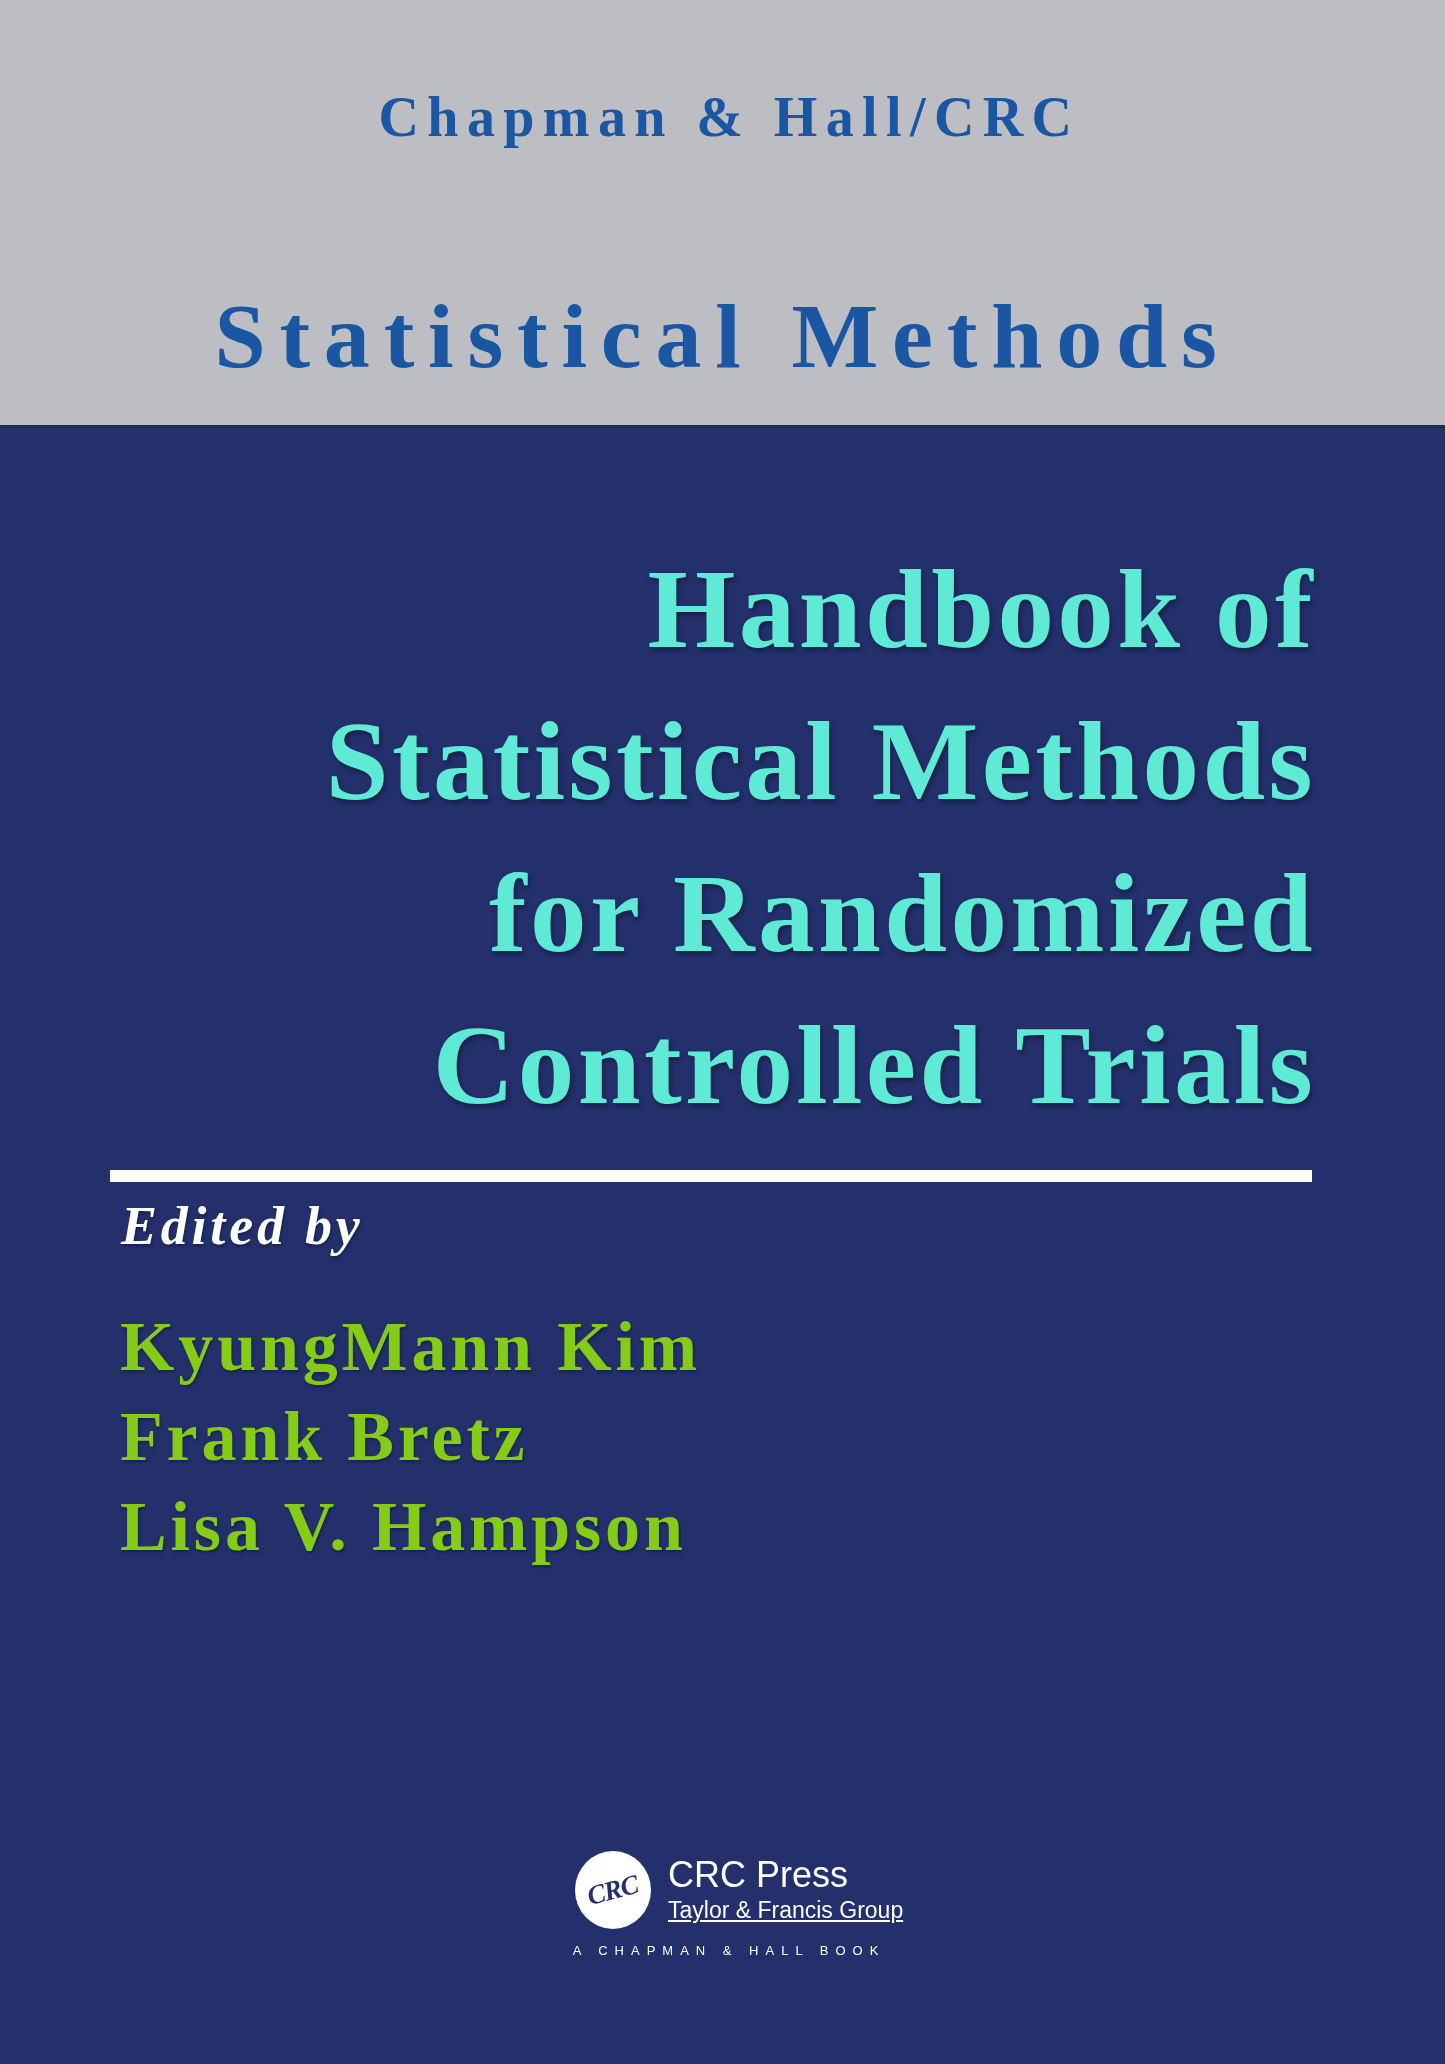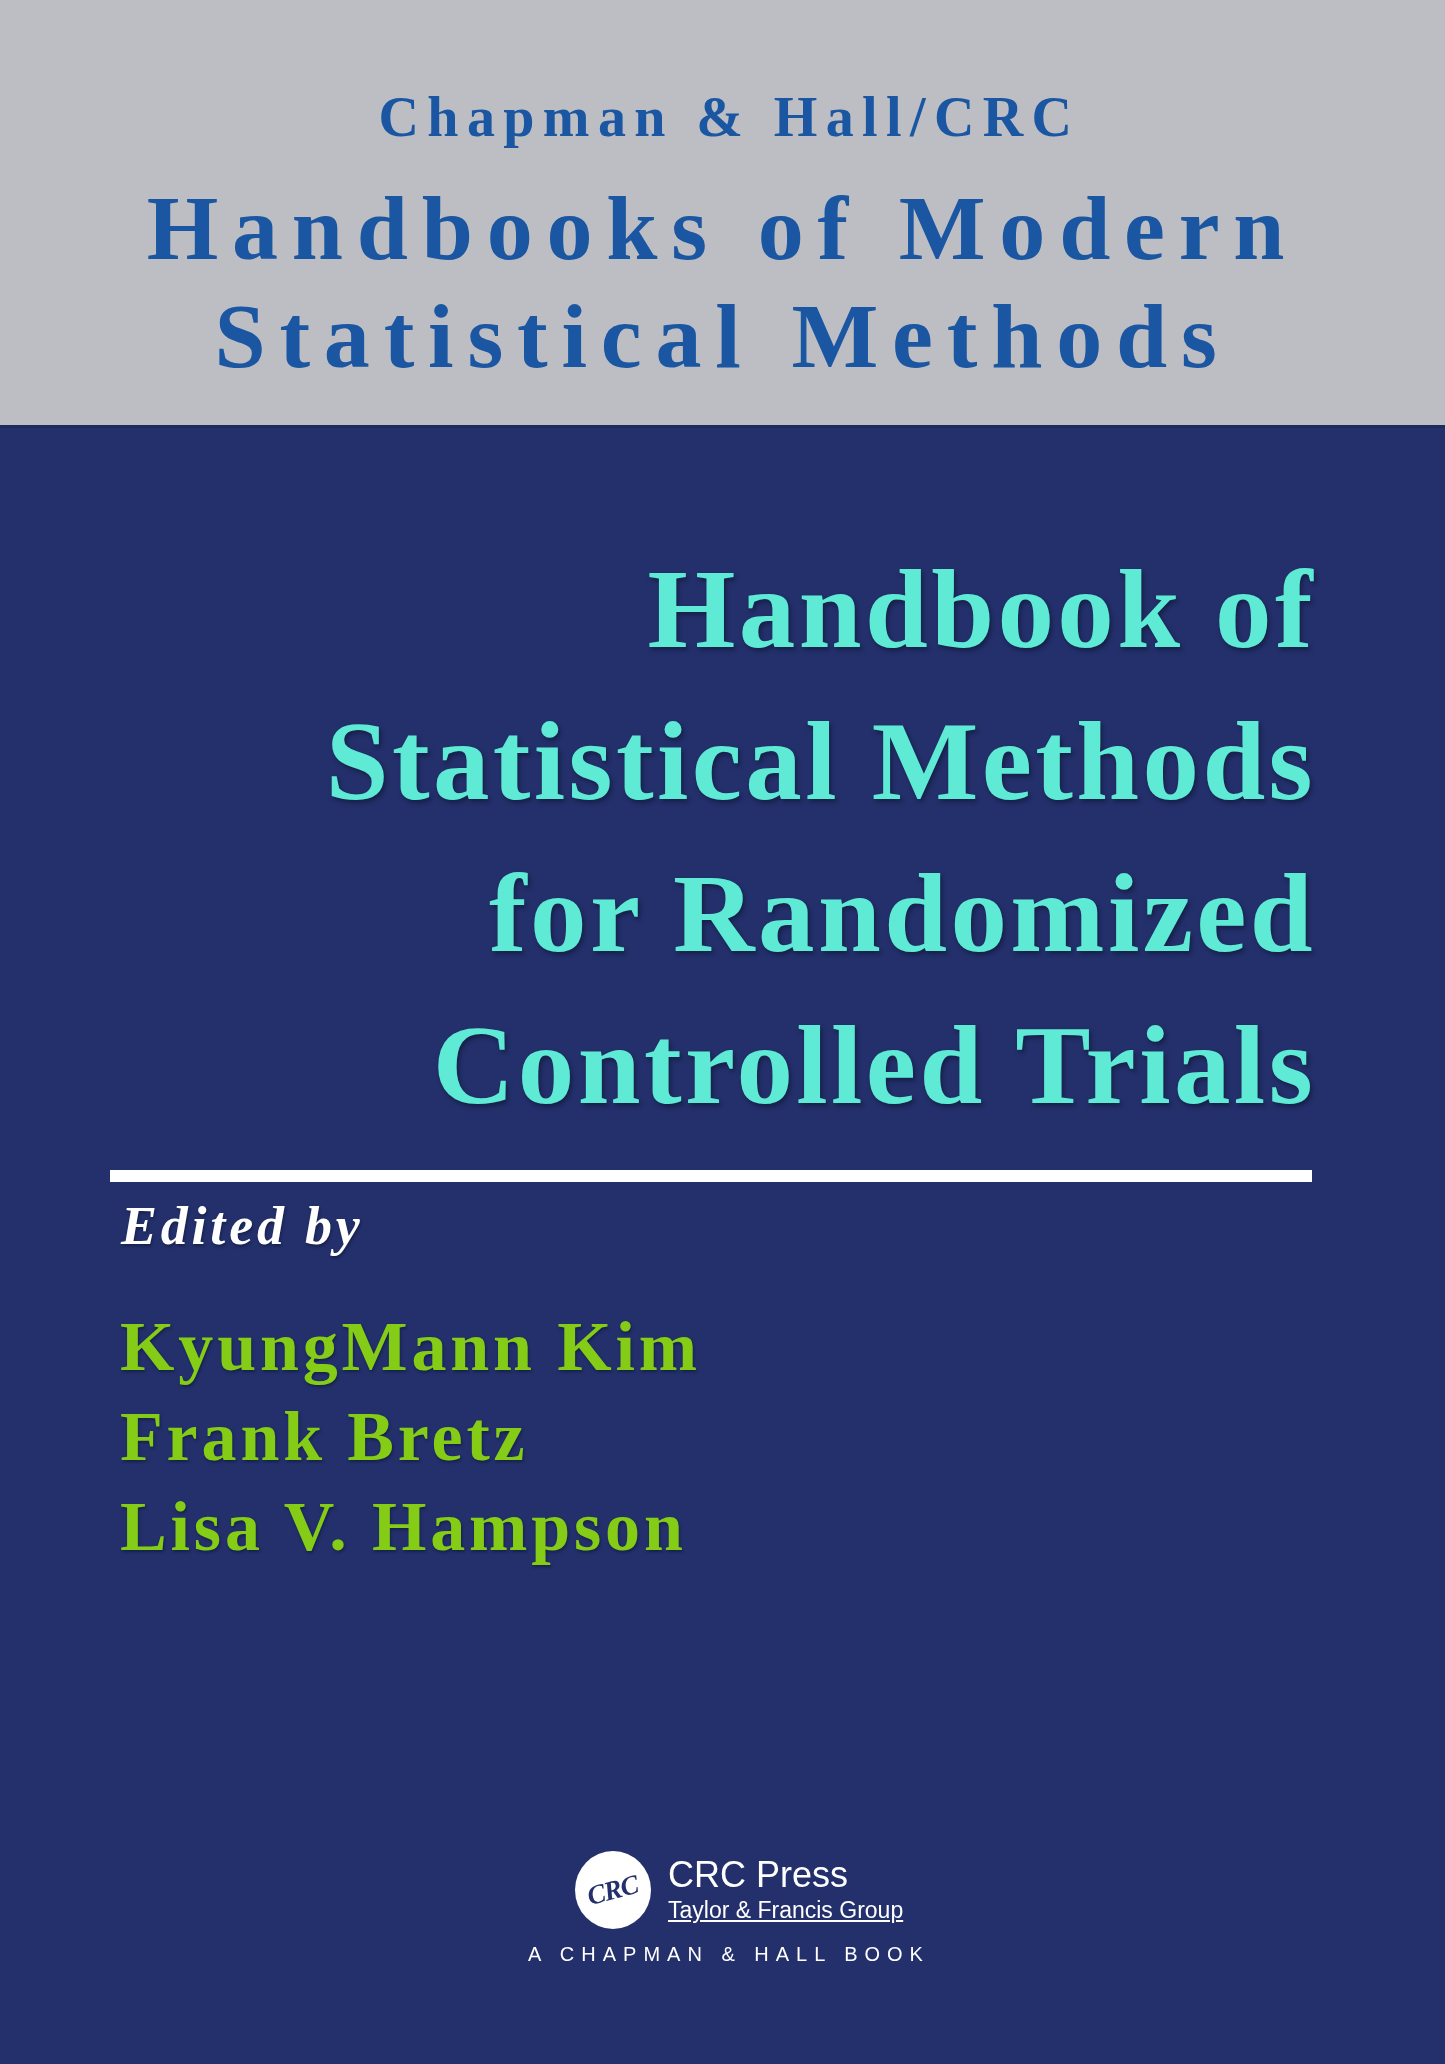--- a/index.html
+++ b/index.html
@@ -133,36 +133,35 @@
     text-decoration: underline;
   }
   .imprint-line {
     position: absolute;
     top: 1944px;
     left: 0;
     width: 100%;
     text-align: center;
     color: #ffffff;
     font-family: "Liberation Sans", sans-serif;
-    font-size: 20px;
+    font-size: 13px;
     letter-spacing: 7px;
     padding-left: 13px;
     box-sizing: border-box;
     line-height: 1;
     white-space: nowrap;
   }
 </style>
 </head>
 <body>
 
 <div class="cover">
 
   <div class="banner">
     <div class="banner-line l1">Chapman &amp; Hall/CRC</div>
-    <div class="banner-line l2">Handbooks of Modern</div>
     <div class="banner-line l3">Statistical Methods</div>
   </div>
 
   <div class="book-title">
     <div>Handbook of</div>
     <div>Statistical Methods</div>
     <div>for Randomized</div>
     <div>Controlled Trials</div>
   </div>
 

